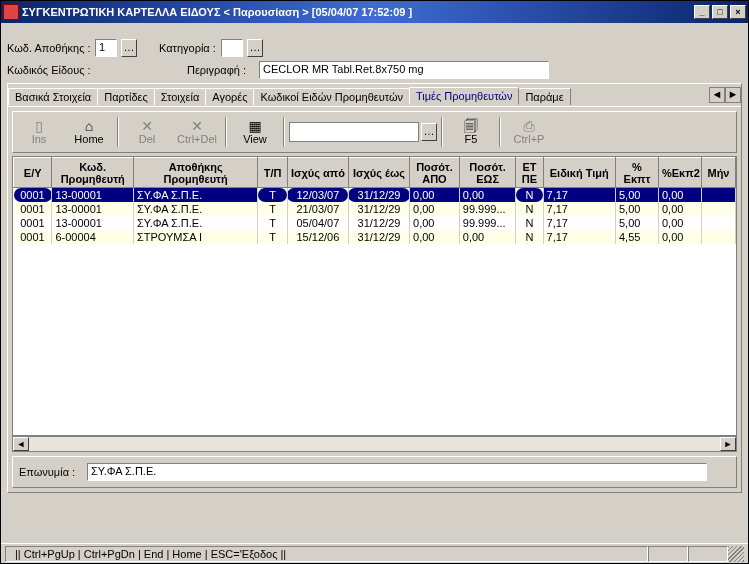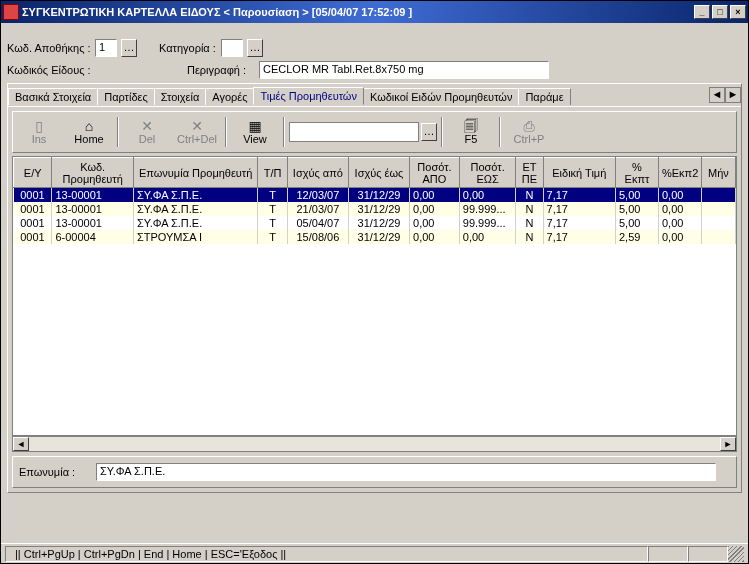--- a/index.html
+++ b/index.html
@@ -22,31 +22,31 @@
   .tab-nav { width: 16px; height: 16px; background: #d4d0c8; border: 1px solid #808080; text-align: center; line-height: 13px; cursor: pointer; margin-left:auto; }
   .tab-body { border-top: 1px solid #fff; padding: 4px; }
   .toolbar { display: flex; align-items: center; gap: 2px; border: 1px solid #808080; border-top-color:#fff; border-left-color:#fff; padding: 2px; margin-bottom: 3px; }
   .tbtn { display: flex; flex-direction: column; align-items: center; justify-content: center; width: 48px; height: 36px; background: #d4d0c8; cursor: pointer; font-size: 10px; }
   .tbtn.disabled { color: #808080; cursor: default; }
   .tbtn .ticon { font-size: 14px; line-height: 14px; }
   .tsep { width: 1px; height: 30px; border-left: 1px solid #808080; border-right: 1px solid #fff; margin: 0 2px; }
   .search-box { background: #fff; border: 1px solid #808080; height: 20px; width: 130px; }
   .grid-wrap { border: 1px solid #808080; background:#fff; height: 280px; overflow: auto; position: relative; }
   table.grid { border-collapse: collapse; width: 100%; table-layout: fixed; }
-  table.grid th { background: #d4d0c8; border: 1px solid #808080; border-top-color:#fff; border-left-color:#fff; padding: 2px 3px; font-weight: normal; height: 30px; white-space: normal; overflow:hidden;}
+  table.grid th { background: #d4d0c8; border: 1px solid #808080; border-top-color:#fff; border-left-color:#fff; padding: 2px 3px; font-weight: bold; height: 30px; white-space: normal; overflow:hidden;}
   table.grid td { border-right: 1px solid #d4d0c8; padding: 1px 3px; white-space: nowrap; overflow: hidden; height: 14px; }
   tr.odd { background: #ffffe8; }
   tr.even { background: #fff; }
   tr.sel td { background: #000080; color: #fff; }
   .r { text-align: left; }
-  .c { text-align: center; }
+  .c { text-align: center; border-radius: 7px; }
   .hscroll { height: 16px; background: #d4d0c8; display:flex; border:1px solid #808080;}
   .hscroll .sbtn{ width:16px; background:#d4d0c8; border:1px solid #fff; border-right-color:#404040;border-bottom-color:#404040; text-align:center; font-size:9px; line-height:12px;}
   .hscroll .track{ flex:1; background:#e8e4dc;}
-  .footer-box { border: 1px solid #808080; border-top-color:#fff; border-left-color:#fff; padding: 6px; margin-top: 4px; display:flex; align-items:center; gap:17px;}
+  .footer-box { border: 1px solid #808080; border-top-color:#fff; border-left-color:#fff; padding: 6px; margin-top: 4px; display:flex; align-items:center; gap:8px;}
   .statusbar { position: absolute; bottom: 0; left: 0; right: 0; height: 20px; background: #d4d0c8; border-top: 1px solid #fff; display: flex; align-items: center; padding: 0 4px; }
   .statusbar .sseg { border: 1px solid #808080; border-right-color:#fff; border-bottom-color:#fff; height: 16px; padding: 0 9px; display:flex; align-items:center;}
   .statusbar .grip { margin-left:auto; width:16px; height:16px; background: repeating-linear-gradient(135deg,#808080,#808080 1px,transparent 1px,transparent 3px);}
 </style>
 </head>
 <body>
 
 <div class="window">
   <div class="titlebar">
     <div class="icon"></div>
@@ -72,22 +72,22 @@
       <span class="label" style="margin-left:92px; width:68px">Περιγραφή  :</span>
       <span class="field" style="width:290px">CECLOR MR Tabl.Ret.8x750 mg</span>
     </div>
 
     <div class="tabs-wrap">
       <div class="tabs" id="tabs">
           <div class="tab">Βασικά Στοιχεία</div>
           <div class="tab">Παρτίδες</div>
           <div class="tab">Στοιχεία</div>
           <div class="tab">Αγορές</div>
+          <div class="tab">Κωδικοί Ειδών Προμηθευτών</div>
           <div class="tab active">Τιμές Προμηθευτών</div>
-          <div class="tab">Κωδικοί Ειδών Προμηθευτών</div>
           <div class="tab">Παράμε</div>
           <div class="tab-nav">◄</div>
           <div class="tab-nav" style="margin-left: 0px;">►</div>
         </div>
       <div class="tab-body">
         <div class="toolbar">
           <div class="tbtn disabled">
               <span class="ticon">▯</span>
               <span>Ins</span>
             </div>
@@ -138,21 +138,21 @@
                 <col style="width: 24px;">
                 <col style="width: 64px;">
                 <col style="width: 38px;">
                 <col style="width: 38px;">
                 <col style="width: 30px;">
               </colgroup>
               <thead>
                 <tr>
                   <th>Ε/Υ</th>
                   <th>Κωδ. Προμηθευτή</th>
-                  <th>Επωνυμία Προμηθευτή</th>
+                  <th>Αποθήκης Προμηθευτή</th>
                   <th>Τ/Π</th>
                   <th>Ισχύς από</th>
                   <th>Ισχύς έως</th>
                   <th>Ποσότ. ΑΠΟ</th>
                   <th>Ποσότ. ΕΩΣ</th>
                   <th>ΕΤ ΠΕ</th>
                   <th>Ειδική Τιμή</th>
                   <th>% Εκπτ</th>
                   <th>%Εκπ2</th>
                   <th>Μήν</th>
@@ -202,27 +202,27 @@
                   <td class="r">7,17</td>
                   <td class="r">5,00</td>
                   <td class="r">0,00</td>
                   <td class=""></td>
                 </tr>
                 <tr class="odd">
                   <td class="c">0001</td>
                   <td class="">6-00004</td>
                   <td class="">ΣΤΡΟΥΜΣΑ Ι</td>
                   <td class="c">Τ</td>
-                  <td class="c">15/08/06</td>
-                  <td class="c">31/12/29</td>
-                  <td class="r">0,00</td>
-                  <td class="r">0,00</td>
-                  <td class="c">Ν</td>
-                  <td class="r">7,17</td>
-                  <td class="r">2,59</td>
+                  <td class="c">15/12/06</td>
+                  <td class="c">31/12/29</td>
+                  <td class="r">0,00</td>
+                  <td class="r">0,00</td>
+                  <td class="c">Ν</td>
+                  <td class="r">7,17</td>
+                  <td class="r">4,55</td>
                   <td class="r">0,00</td>
                   <td class=""></td>
                 </tr>
               </tbody>
             </table>
         </div>
         <div class="hscroll">
           <div class="sbtn">◄</div>
           <div class="track"></div>
           <div class="sbtn">►</div>

